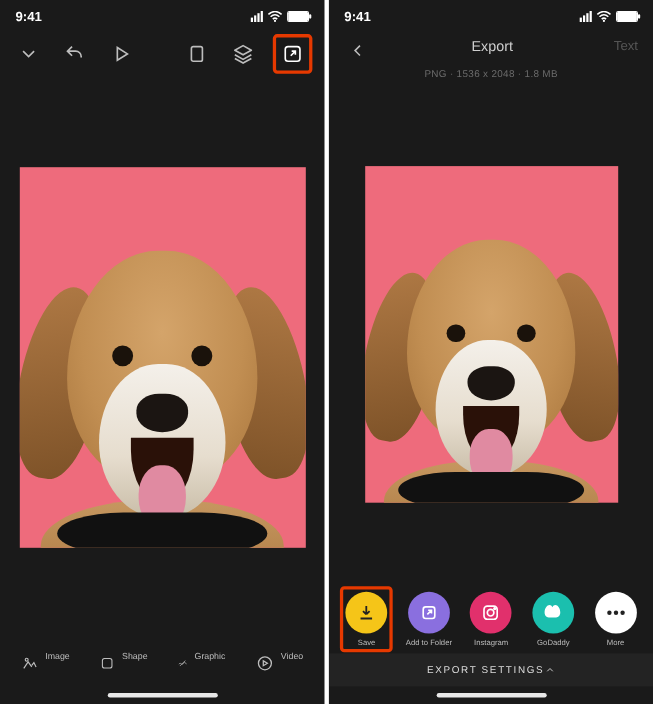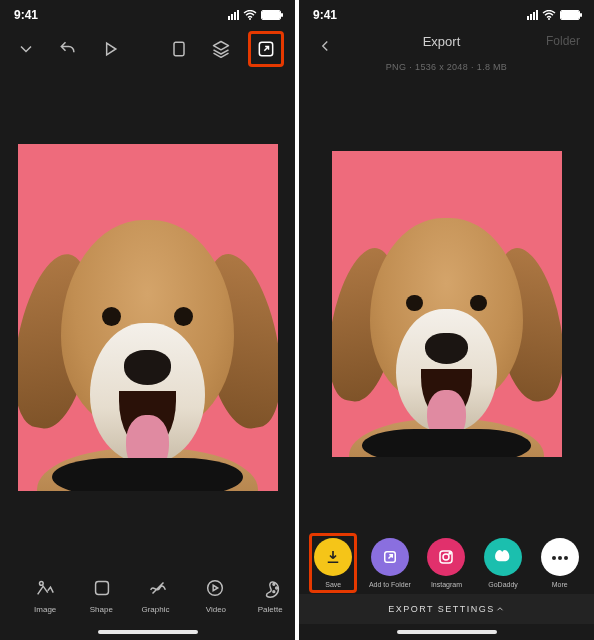--- a/index.html
+++ b/index.html
@@ -221,22 +221,22 @@
 
   
   .editor-tools {
     display:flex;
     justify-content: space-around;
     padding: 16px 6px 10px;
     border-top: 0;
   }
   .tool {
     display:flex;
-    flex-direction:column;
-    align-items:flex-end;
+    flex-direction:row;
+    align-items:flex-start;
     gap:6px;
     font-size: 8px;
     color:#bdbdbd;
     width: 44px;
     cursor:pointer;
   }
   .tool svg { stroke:#bdbdbd; fill:none; stroke-width:1.6; }
   .home-indicator {
     width: 100px;
     height: 4px;
@@ -407,29 +407,20 @@
           </svg>
         <span>Graphic</span>
       </div>
       <div class="tool">
         <svg width="22" height="22" viewBox="0 0 24 24">
             <circle cx="12" cy="12" r="8"></circle>
             <path d="M10 9l5 3-5 3V9z"></path>
           </svg>
         <span>Video</span>
       </div>
-      <div class="tool">
-        <svg width="22" height="22" viewBox="0 0 24 24">
-            <path d="M6 20c0-4 4-2 5-5s-3-4-1-8 9 0 9 6-5 9-9 9c-2 0-4-1-4-2z"></path>
-            <circle cx="14" cy="8" r="1"></circle>
-            <circle cx="17" cy="12" r="1"></circle>
-            <circle cx="14" cy="16" r="1"></circle>
-          </svg>
-        <span>Palette</span>
-      </div>
     </div>
     <div class="home-indicator"></div>
   </div>
 
   <div class="phone">
     <div class="status-bar">
       <div class="status-left">9:41</div>
       <div class="status-right">
         <div class="signal-bars">
             <span></span>
@@ -449,21 +440,21 @@
       </div>
     </div>
 
     <div class="export-header">
       <div class="icon-btn">
         <svg width="18" height="18" viewBox="0 0 24 24">
             <path d="M15 6l-6 6 6 6"></path>
           </svg>
       </div>
       <div class="title">Export</div>
-      <div class="close">Folder</div>
+      <div class="close">Text</div>
     </div>
     <div class="export-meta">PNG · 1536 x 2048 · 1.8 MB</div>
 
     <div class="canvas-wrap">
       <div class="canvas">
         <div class="dog">
           <div class="body"></div>
           <div class="ear left"></div>
           <div class="ear right"></div>
           <div class="head"></div>

